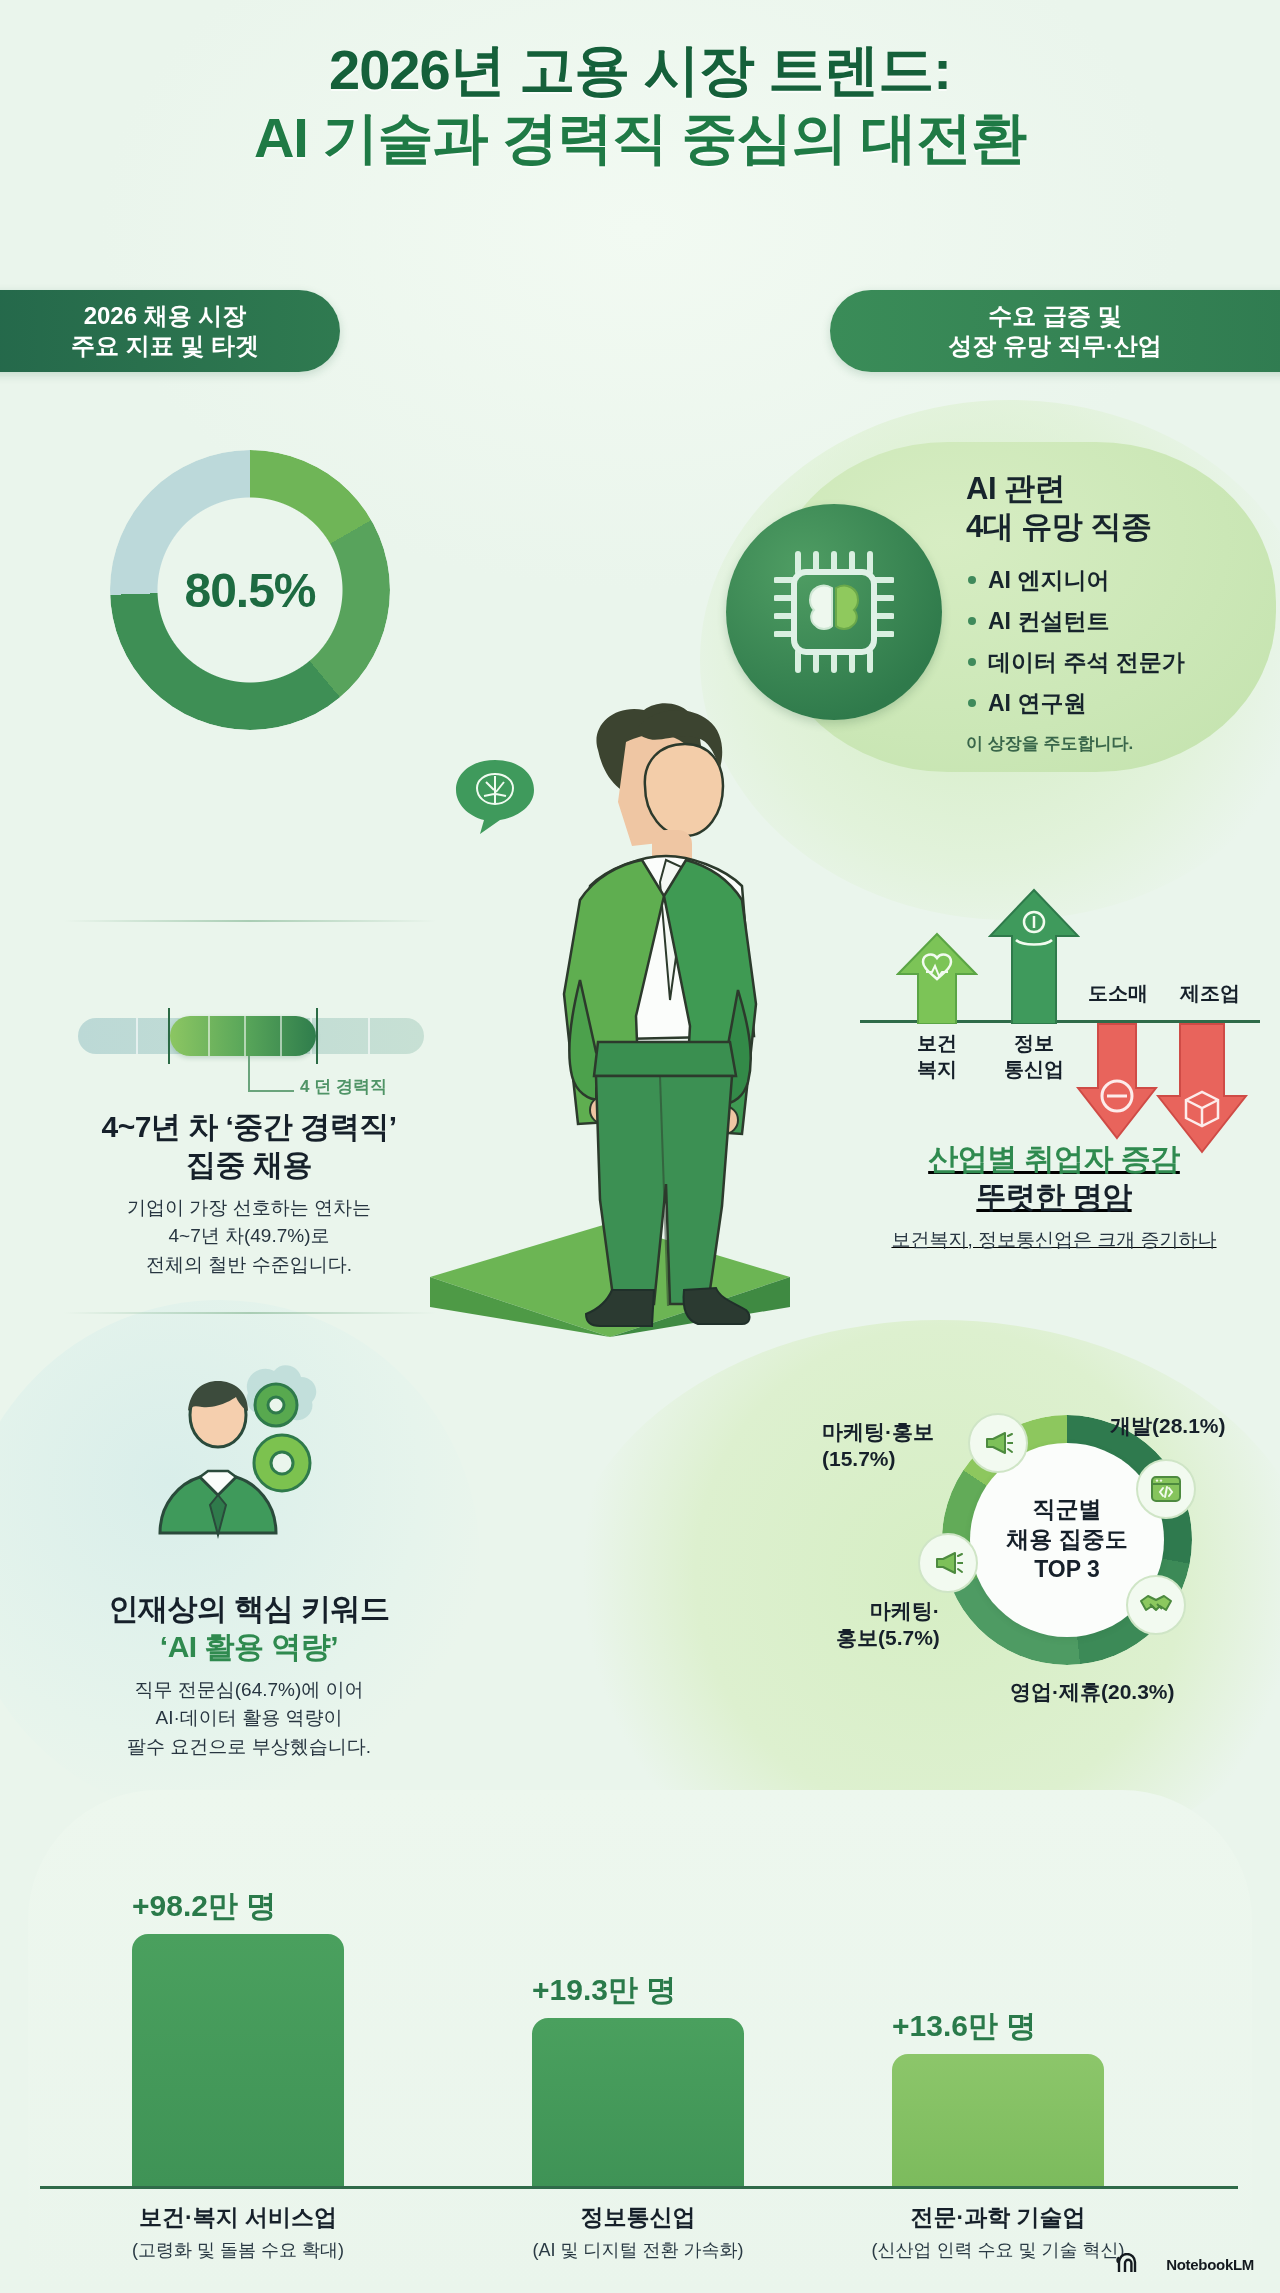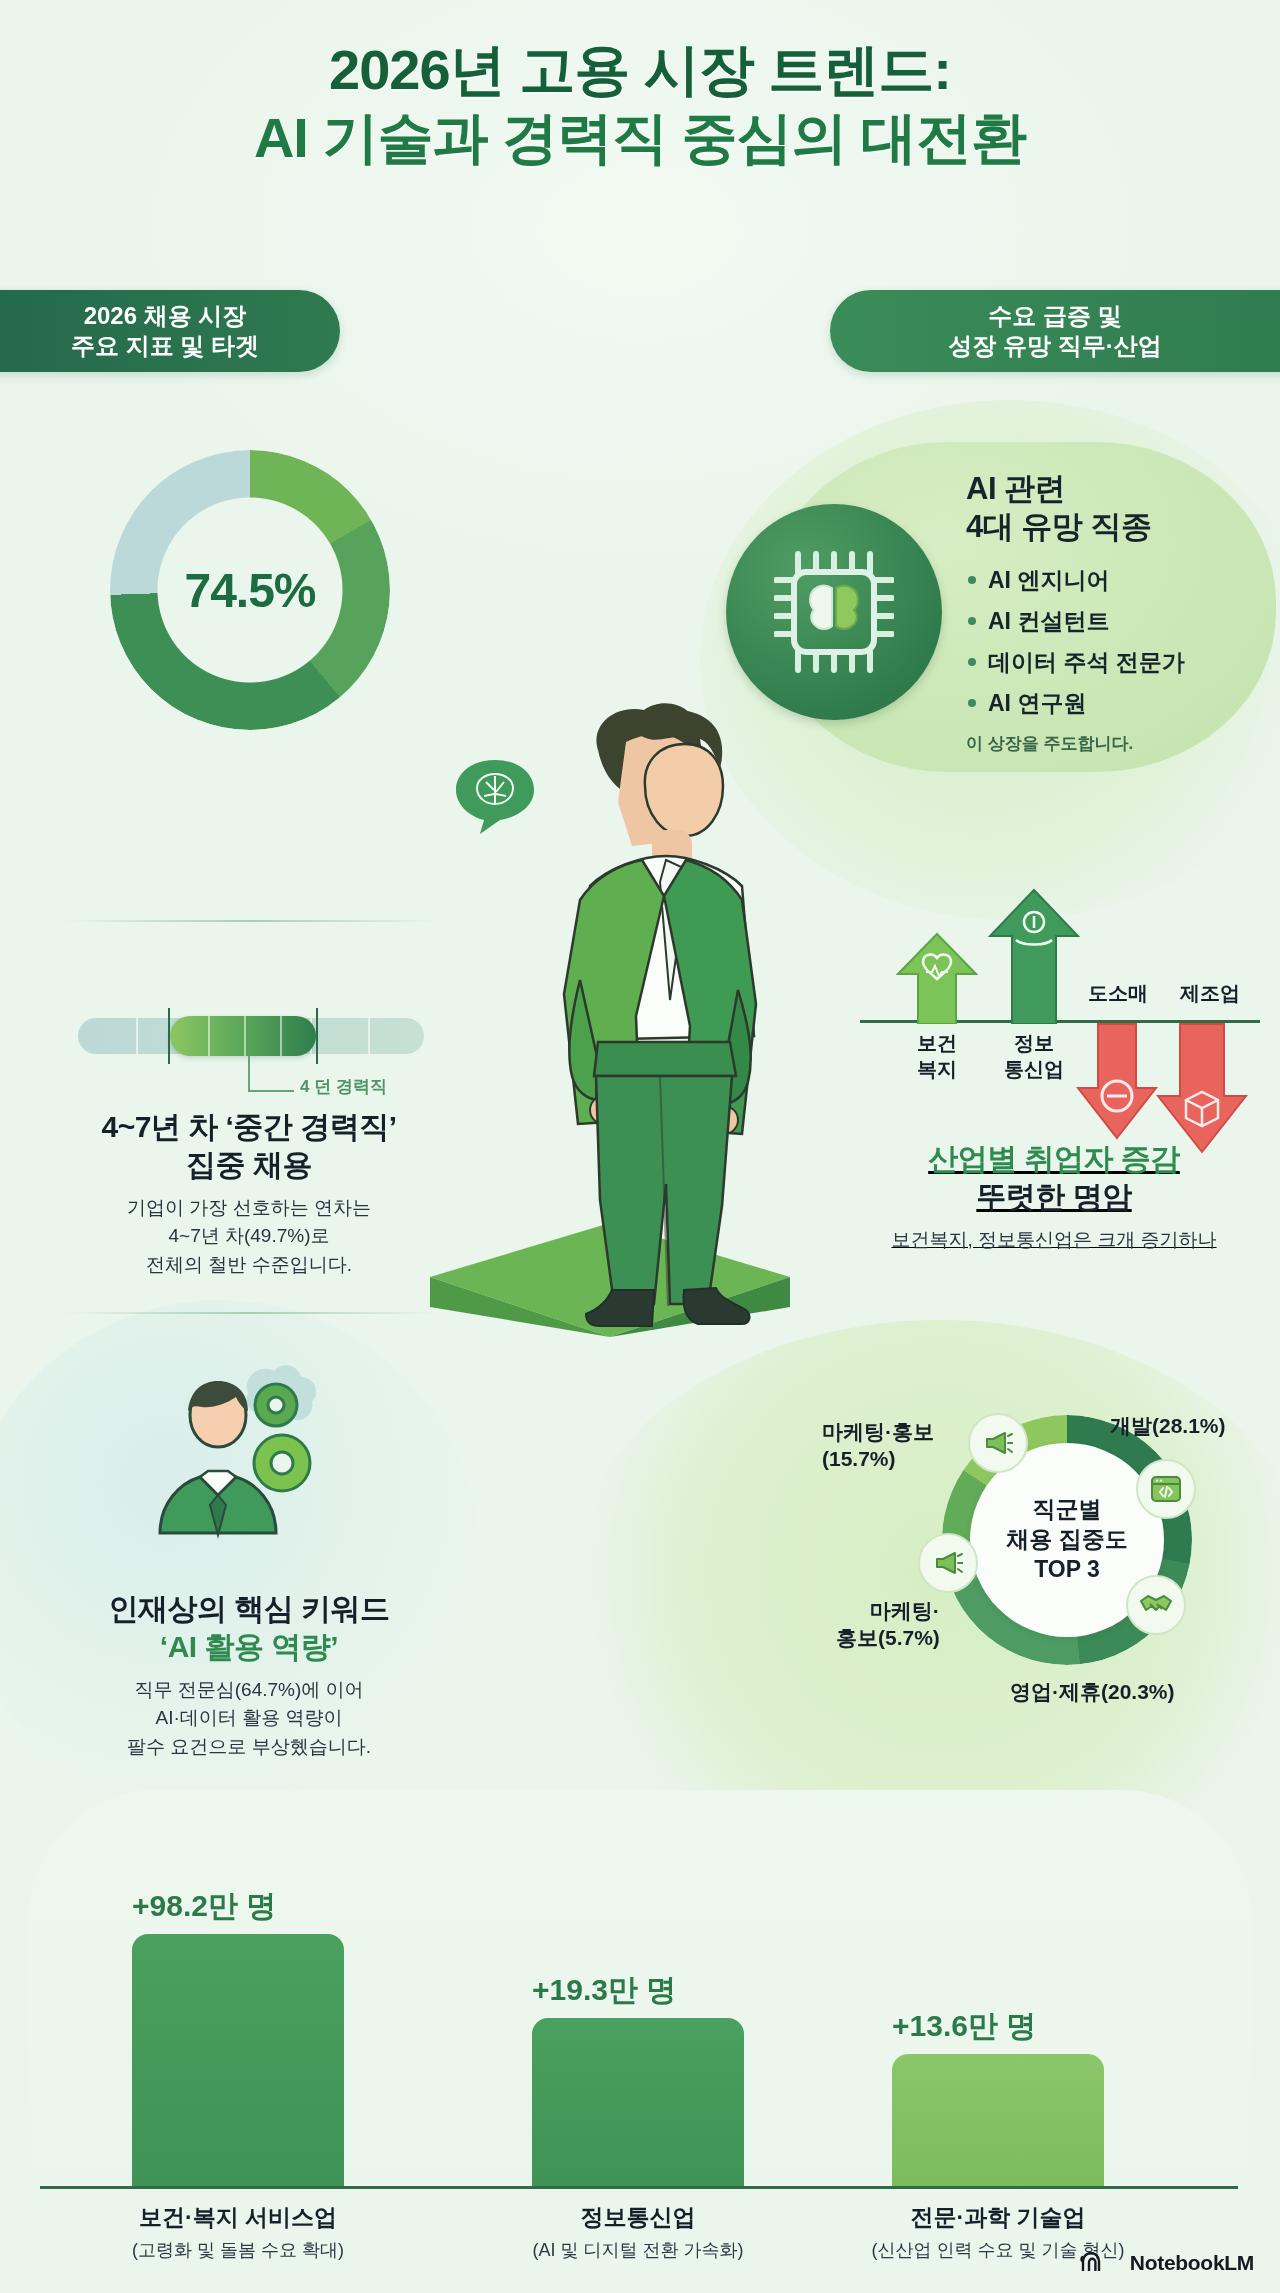--- a/index.html
+++ b/index.html
@@ -114,21 +114,21 @@
 
   
   .bars{position:absolute;left:40px;top:1850px;width:1200px;height:420px;}
   .bar-base{position:absolute;left:0;top:336px;width:1198px;height:3px;background:#2f6b49;}
   .bar{position:absolute;bottom:84px;border-radius:16px 16px 0 0;}
   .bar-v{position:absolute;font-size:30px;font-weight:800;color:#2a7a4a;text-align:left;}
   .bar-n{position:absolute;font-size:23px;font-weight:700;color:#16202a;text-align:center;}
   .bar-s{position:absolute;font-size:18px;font-weight:500;color:#2a3a44;text-align:center;}
 
   .nlm{position:absolute;right:26px;bottom:18px;display:flex;align-items:center;gap:24px;
-    font-size:21px;font-weight:600;color:#141a1f;letter-spacing:-.3px;}
+    font-size:15px;font-weight:600;color:#141a1f;letter-spacing:-.3px;}
 </style>
 </head>
 <body>
 
 <div class="stage">
 
   <div class="blob blob-b1"></div>
   <div class="blob blob-b2"></div>
   <div class="blob blob-b3"></div>
   <div class="panel-bottom"></div>
@@ -146,21 +146,21 @@
   </div>
   <div class="banner banner-right">
     <div>
       <span>수요 급증 및</span>
       <span>성장 유망 직무·산업</span>
     </div>
   </div>
 
   <div class="donut-wrap">
     <div class="donut"></div>
-    <div class="donut-val">74.5%</div>
+    <div class="donut-val">80.5%</div>
   </div>
   <div class="divider" style="top:920px"></div>
 
   <div class="exp-track">
     <i style="left:58px"></i>
       <i style="left:116px"></i>
       <i style="left:174px"></i>
       <i style="left:232px"></i>
       <i style="left:290px"></i>
   </div>

